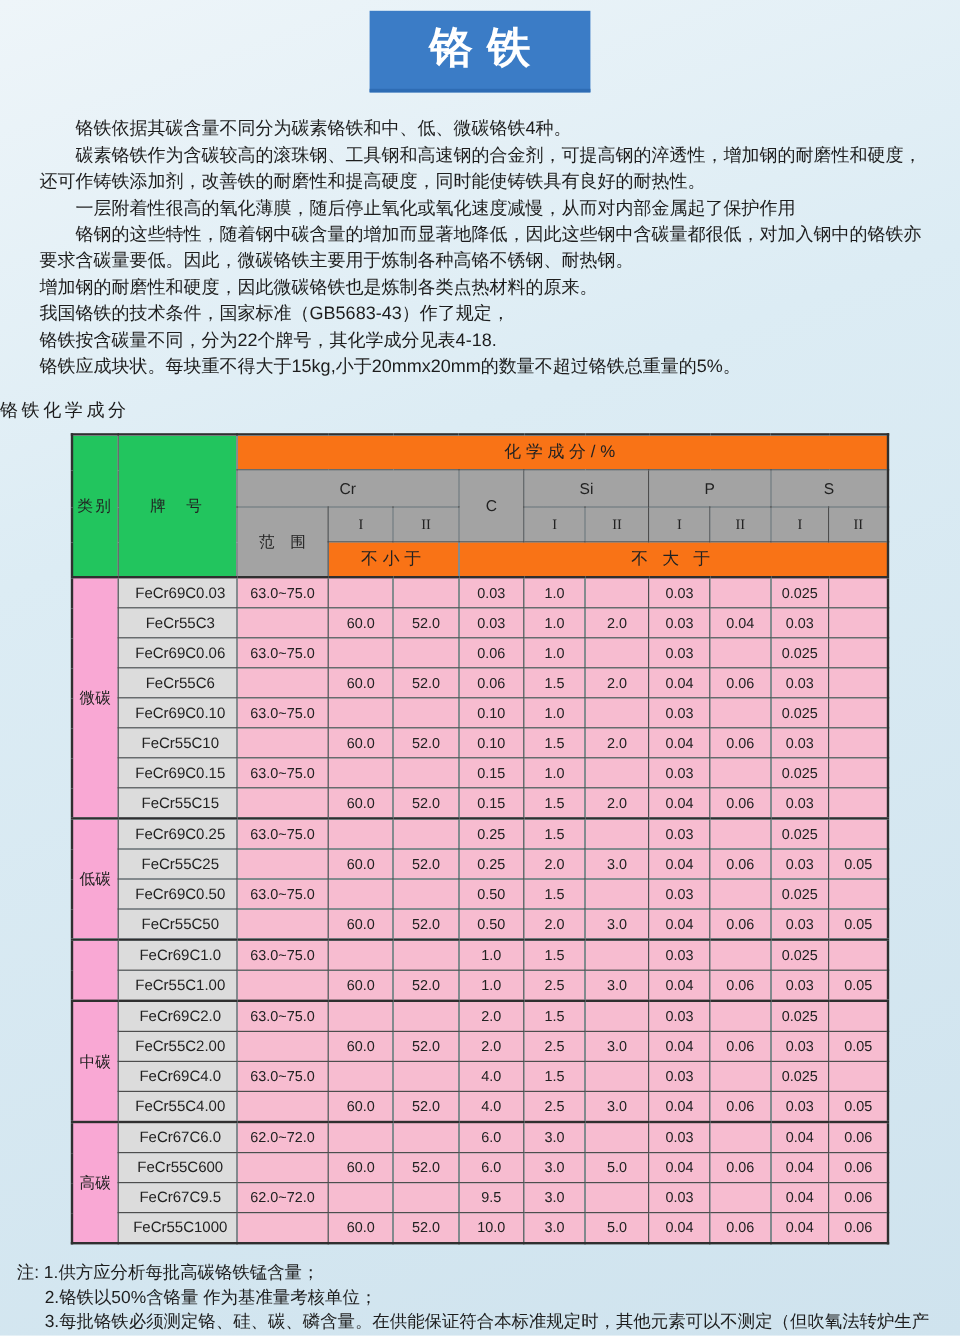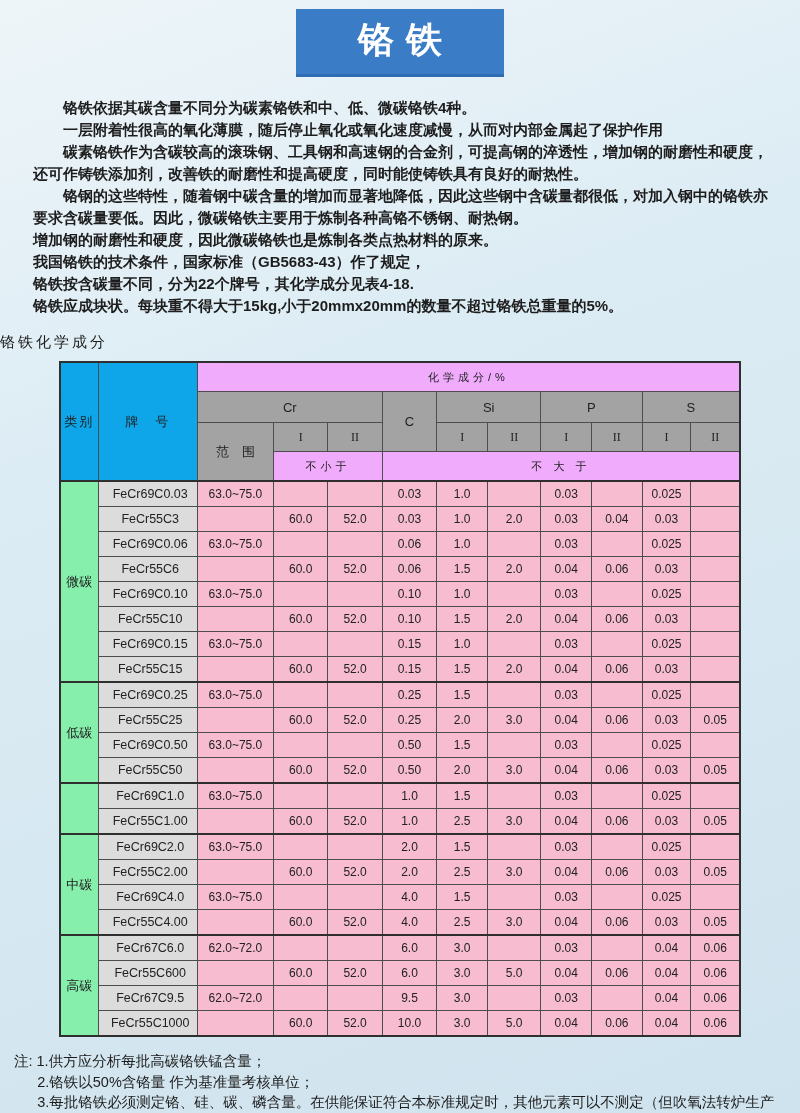--- a/index.html
+++ b/index.html
@@ -4,35 +4,35 @@
 <style>
   html,body{margin:0;padding:0;}
   body{
     width:800px;height:1113px;
     background:linear-gradient(160deg,#eef5f9 0%,#dcecf4 35%,#cfe3ee 100%);
     font-family:"Liberation Sans","DejaVu Sans",sans-serif;
     color:#1d1d1d;
     overflow:hidden;
   }
   .banner{
-    width:208px;margin:9px auto 0 auto;
+    width:184px;margin:9px auto 0 auto;
     background:#3b7cc6;
     border-bottom:3px solid #2e6cb4;
     color:#ffffff;
     text-align:center;
     font-size:36px;font-weight:bold;letter-spacing:12px;
     padding:7px 0 9px 12px;
     box-sizing:border-box;
   }
   .content{
     margin:20px 28px 0 33px;
     font-size:15px;
     line-height:22px;
   }
-  .content p{margin:0;font-weight:bold;}
+  .content p{margin:0;}
   .content p.indent{text-indent:2em;}
   .table-title{
     font-size:15px;
     letter-spacing:3px;
     margin:16px 0 9px 0;
   }
   table.comp{
     border-collapse:collapse;
     table-layout:fixed;
     width:682px;
@@ -43,25 +43,25 @@
   }
   table.comp td,table.comp th{
     border:1px solid #4d4d4d;
     text-align:center;
     vertical-align:middle;
     font-weight:normal;
     padding:1px 2px;
     overflow:hidden;
     white-space:nowrap;
   }
-  .hdr-light{background:#f0abfc;font-size:11px;letter-spacing:4px;}
+  .hdr-light{background:#f97316;font-size:14px;letter-spacing:4px;}
   .hdr-pink{background:#a3a3a3;font-size:13px;}
-  .hdr-gray{background:#0ea5e9;font-size:13px;letter-spacing:2px;}
+  .hdr-gray{background:#22c55e;font-size:13px;letter-spacing:2px;}
   .roman{font-family:"Liberation Serif","DejaVu Serif",serif;font-size:12px;}
-  .cat-cell{background:#86efac;font-size:13px;}
+  .cat-cell{background:#f9a8d4;font-size:13px;}
   .grade-cell{
     background:#dcdcdc;
     text-align:left;
     padding-left:7px !important;
     font-size:12.5px;
   }
   .data-cell{background:#f7bcd0;}
   tr.group-start td{border-top:2px solid #2f2f2f;}
   tr.body-row td{height:22px;}
   .hrow1 th{height:26px;}
@@ -78,22 +78,22 @@
 </style>
 </head>
 <body>
 
 <div class="banner">
   <span>铬铁</span>
 </div>
 
 <div class="content" id="intro-container">
     <p class="indent">铬铁依据其碳含量不同分为碳素铬铁和中、低、微碳铬铁4种。</p>
+    <p class="indent">碳素铬铁作为含碳较高的滚珠钢、工具钢和高速钢的合金剂，可提高钢的淬透性，增加钢的耐磨性和硬度，还可作铸铁添加剂，改善铁的耐磨性和提高硬度，同时能使铸铁具有良好的耐热性。</p>
     <p class="indent">一层附着性很高的氧化薄膜，随后停止氧化或氧化速度减慢，从而对内部金属起了保护作用</p>
-    <p class="indent">碳素铬铁作为含碳较高的滚珠钢、工具钢和高速钢的合金剂，可提高钢的淬透性，增加钢的耐磨性和硬度，还可作铸铁添加剂，改善铁的耐磨性和提高硬度，同时能使铸铁具有良好的耐热性。</p>
     <p class="indent">铬钢的这些特性，随着钢中碳含量的增加而显著地降低，因此这些钢中含碳量都很低，对加入钢中的铬铁亦要求含碳量要低。因此，微碳铬铁主要用于炼制各种高铬不锈钢、耐热钢。</p>
     <p class="">增加钢的耐磨性和硬度，因此微碳铬铁也是炼制各类点热材料的原来。</p>
     <p class="">我国铬铁的技术条件，国家标准（GB5683-43）作了规定，</p>
     <p class="">铬铁按含碳量不同，分为22个牌号，其化学成分见表4-18.</p>
     <p class="">铬铁应成块状。每块重不得大于15kg,小于20mmx20mm的数量不超过铬铁总重量的5%。</p>
   </div>
 
 <div class="table-title">铬铁化学成分</div>
 
 <table class="comp">

